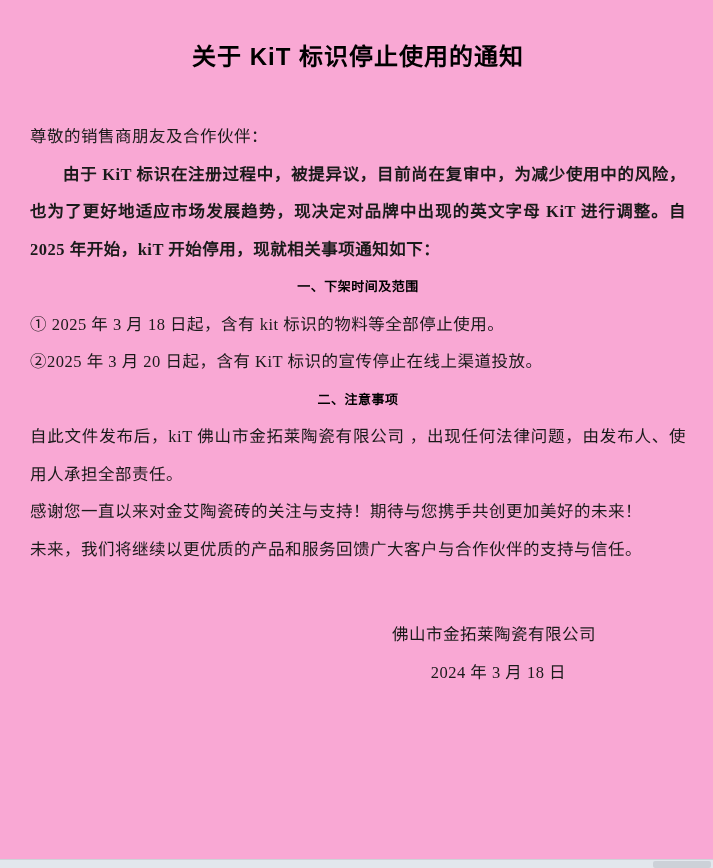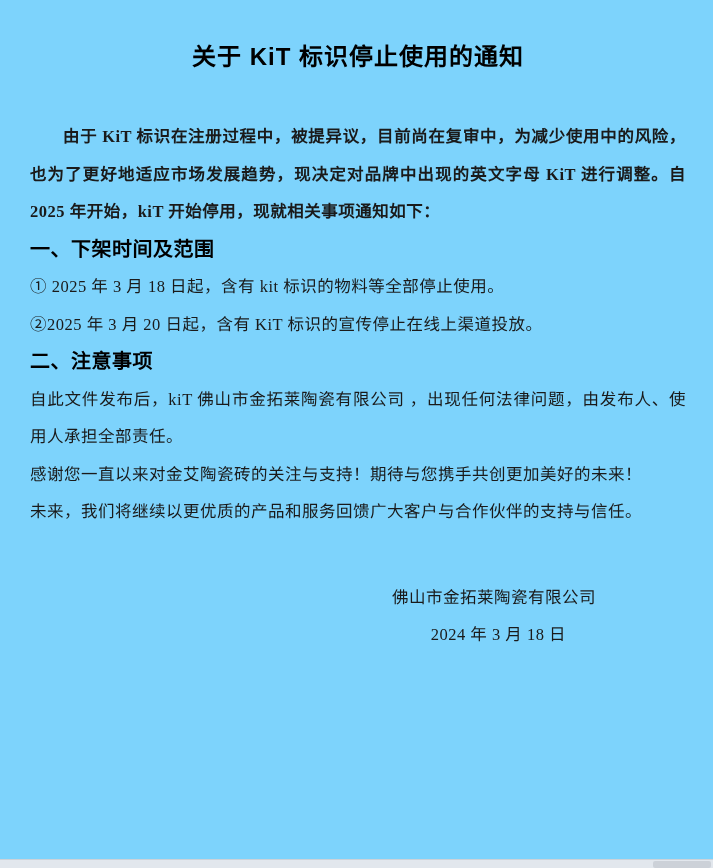--- a/index.html
+++ b/index.html
@@ -1,20 +1,20 @@
 <!DOCTYPE html>
 <html lang="zh-CN"><head>
 <meta charset="utf-8">
 <style>
   html, body { margin: 0; padding: 0; background: #ffffff; }
   .page {
     position: relative;
     width: 713px;
     height: 868px;
-    background: #7dd3fc;
+    background: #f9a8d4;
     overflow: hidden;
     font-family: "Liberation Serif", "DejaVu Serif", serif;
     color: #1a1a1a;
   }
   .content {
     position: absolute;
     top: 0;
     left: 30px;
     width: 656px;
   }
@@ -28,22 +28,23 @@
     letter-spacing: 1px;
     color: #000000;
   }
   .body { margin-top: 44px; font-size: 16.5px; letter-spacing: 0.5px; }
   .body p { margin: 0; line-height: 37.5px; }
   p.just { text-align: justify; text-justify: inter-ideograph; }
   p.indent { text-indent: 2em; font-weight: bold; }
   p.heading {
     font-family: "Liberation Sans", "DejaVu Sans", sans-serif;
     font-weight: bold;
-    font-size: 20px;
+    font-size: 13px;
     color: #000000;
+    text-align: center;
   }
   .signature { margin-top: 48px; }
   .signature p { margin: 0; line-height: 37.5px; text-align: right; }
   .signature .company { padding-right: 90px; }
   .signature .date { padding-right: 120px; }
   .scrollbar {
     position: absolute;
     left: 0;
     bottom: 0;
     width: 713px;
@@ -63,20 +64,21 @@
 </style>
 </head>
 <body>
 
 <div class="page">
   <div class="content">
 
     <h1 class="title">关于 KiT 标识停止使用的通知</h1>
 
     <div class="body">
+      <p>尊敬的销售商朋友及合作伙伴：</p>
 
       <p class="just indent">由于 KiT 标识在注册过程中，被提异议，目前尚在复审中，为减少使用中的风险，也为了更好地适应市场发展趋势，现决定对品牌中出现的英文字母 KiT 进行调整。自 2025 年开始，kiT 开始停用，现就相关事项通知如下：</p>
 
       <p class="heading">一、下架时间及范围</p>
 
       <p>① 2025 年 3 月 18 日起，含有 kit 标识的物料等全部停止使用。</p>
 
       <p>②2025 年 3 月 20 日起，含有 KiT 标识的宣传停止在线上渠道投放。</p>
 
       <p class="heading">二、注意事项</p>

